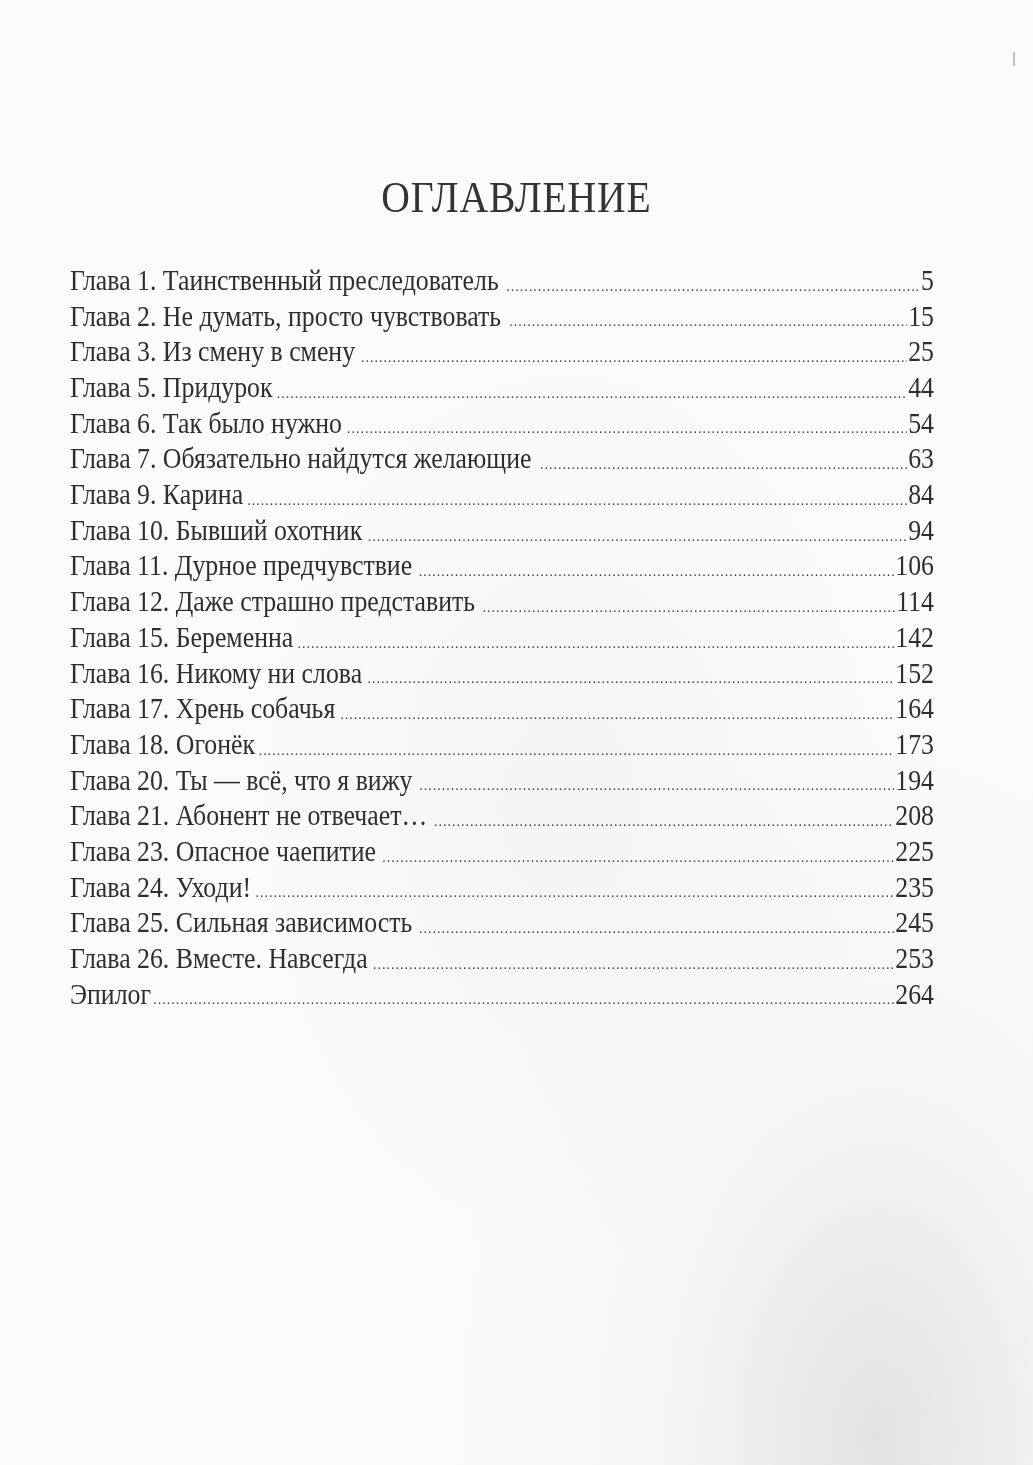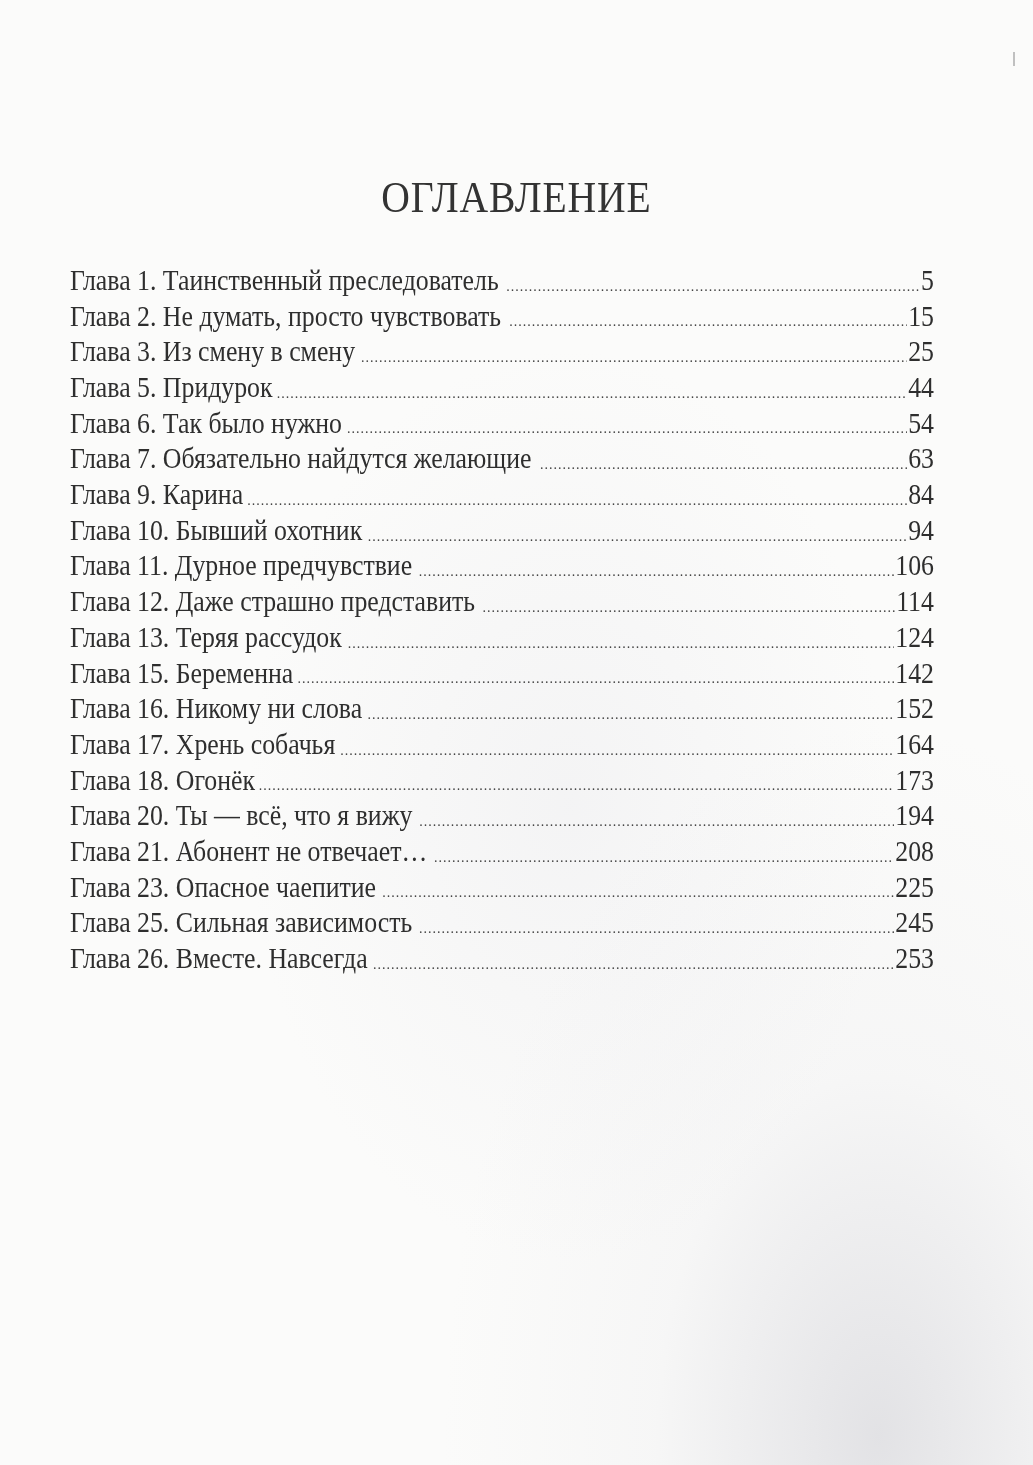--- a/index.html
+++ b/index.html
@@ -151,25 +151,20 @@
         <span class="toc-label" style="margin-right: -50.0797px;">Глава 11. Дурное предчувствие</span>
         <span class="toc-dots"></span>
         <span class="toc-page" style="margin-left: -6.16998px;">106</span>
       </li>
     <li class="toc-row">
         <span class="toc-label" style="margin-right: -59.4406px;">Глава 12. Даже страшно представить</span>
         <span class="toc-dots"></span>
         <span class="toc-page" style="margin-left: -6.03003px;">114</span>
       </li>
     <li class="toc-row">
-        <span class="toc-label" style="margin-right: -39.3703px;">Глава 13. Теряя рассудок</span>
-        <span class="toc-dots"></span>
-        <span class="toc-page" style="margin-left: -6.16998px;">124</span>
-      </li>
-    <li class="toc-row">
         <span class="toc-label" style="margin-right: -33.1094px;">Глава 15. Беременна</span>
         <span class="toc-dots"></span>
         <span class="toc-page" style="margin-left: -6.16998px;">142</span>
       </li>
     <li class="toc-row">
         <span class="toc-label" style="margin-right: -43.1222px;">Глава 16. Никому ни слова</span>
         <span class="toc-dots"></span>
         <span class="toc-page" style="margin-left: -6.16998px;">152</span>
       </li>
     <li class="toc-row">
@@ -191,23 +186,33 @@
         <span class="toc-label" style="margin-right: -52.4944px;">Глава 21. Абонент не отвечает…</span>
         <span class="toc-dots"></span>
         <span class="toc-page" style="margin-left: -6.16998px;">208</span>
       </li>
     <li class="toc-row">
         <span class="toc-label" style="margin-right: -44.5581px;">Глава 23. Опасное чаепитие</span>
         <span class="toc-dots"></span>
         <span class="toc-page" style="margin-left: -6.16998px;">225</span>
       </li>
     <li class="toc-row">
+        <span class="toc-label" style="margin-right: -26.0703px;">Глава 24. Уходи!</span>
+        <span class="toc-dots"></span>
+        <span class="toc-page" style="margin-left: -6.16998px;">235</span>
+      </li>
+    <li class="toc-row">
         <span class="toc-label" style="margin-right: -49.9856px;">Глава 25. Сильная зависимость</span>
         <span class="toc-dots"></span>
         <span class="toc-page" style="margin-left: -6.16998px;">245</span>
       </li>
     <li class="toc-row">
         <span class="toc-label" style="margin-right: -44.0966px;">Глава 26. Вместе. Навсегда</span>
         <span class="toc-dots"></span>
         <span class="toc-page" style="margin-left: -6.16998px;">253</span>
+      </li>
+    <li class="toc-row">
+        <span class="toc-label" style="margin-right: -12.0881px;">Эпилог</span>
+        <span class="toc-dots"></span>
+        <span class="toc-page" style="margin-left: -6.16998px;">264</span>
       </li>
   </ul>
 </div>
 
 </body></html>

